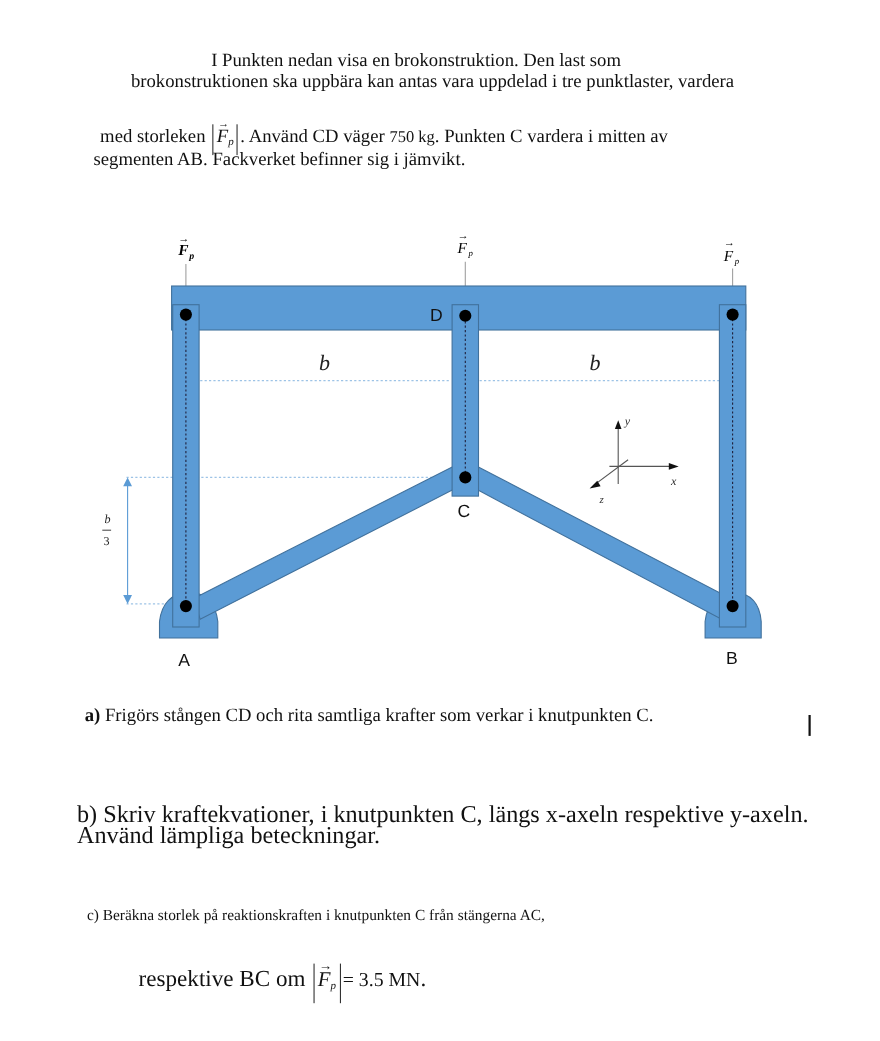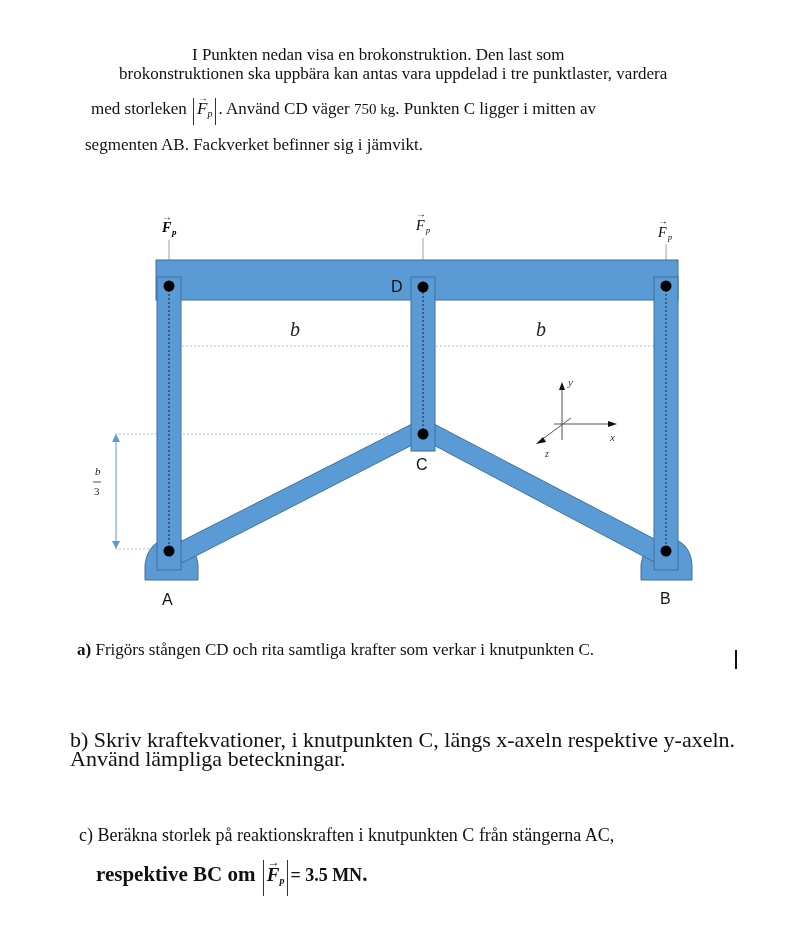--- a/index.html
+++ b/index.html
@@ -4,44 +4,44 @@
 <style>
   html, body { margin:0; padding:0; background:#ffffff; }
   body { width:800px; height:946px; position:relative; overflow:hidden;
          font-family:"Liberation Serif", "DejaVu Serif", serif; color:#111; }
   .para { position:absolute; font-size:17px; line-height:24px; }
   .p-intro1 { left:192px; top:43px; }
   .p-intro2 { left:91px; top:62px;margin-left:28px; }
   .p-intro3 { left:91px; top:97px; }
   .p-intro4 { left:85px; top:133px; }
   .abs { display:inline-block; border-left:1px solid #333; border-right:1px solid #333;
-         padding:0 3px; margin:0 2px; line-height:22px; font-style:italic; position:relative; }
+         padding:0 3px; margin:16px 2px; line-height:22px; font-style:italic; position:relative; }
   .vec { position:relative; display:inline-block; }
   .vec::before { content:"\2192"; position:absolute; top:-11px; left:1px; font-size:10px; font-style:normal; }
   .sub { font-size:10px; font-style:italic; vertical-align:-3px; }
   .kg { font-size:15px; }
   .diagram { position:absolute; left:0; top:190px; width:800px; height:430px; }
   .q-a { position:absolute; left:77px; top:640px; font-size:17px; }
   .q-a b { font-weight:bold; }
   .q-b { position:absolute; left:70px; top:730px; font-size:22px; line-height:19px; width:700px; }
-  .q-c1 { position:absolute; left:79px; top:825px; font-size:18px; }
-  .q-c2 { position:absolute; left:96px; top:860px; font-size:21px;font-weight:bold; }
+  .q-c1 { position:absolute; left:79px; top:825px; font-size:14px; }
+  .q-c2 { position:absolute; left:126px; top:860px; font-size:21px; }
   .q-c2 .abs { font-size:19px; line-height:30px; }
   .q-c2 .vec::before { top:-13px; font-size:12px; }
   .math { font-size:18px; }
   .cursor { position:absolute; left:735px; top:650px; width:2px; height:19px; background:#111; }
 </style>
 </head>
 <body>
 
 <div class="para p-intro1">I Punkten nedan visa en brokonstruktion. Den last som</div>
 <div class="para p-intro2">brokonstruktionen ska uppbära kan antas vara uppdelad i tre punktlaster, vardera</div>
 <div class="para p-intro3">
   <span>med storleken</span>
-  <span class="abs"><span class="vec">F</span><span class="sub">p</span></span><span>. Använd CD väger </span><span class="kg">750 kg</span><span>. Punkten C ligger i mitten av</span>
+  <span class="abs"><span class="vec">F</span><span class="sub">p</span></span><span>. Använd CD väger </span><span class="kg">750 kg</span><span>. Punkten C vardera i mitten av</span>
 </div>
 <div class="para p-intro4">segmenten AB. Fackverket befinner sig i jämvikt.</div>
 
 <svg class="diagram" viewBox="0 190 800 430" width="800" height="430" xmlns="http://www.w3.org/2000/svg">
 
   <g font-family="Liberation Serif, serif" font-style="italic" font-weight="bold">
     <text x="162" y="232" font-size="14">F</text>
     <text x="172" y="235" font-size="9">p</text>
     <text x="162" y="220" font-size="10" font-style="normal">→</text>
   </g>

